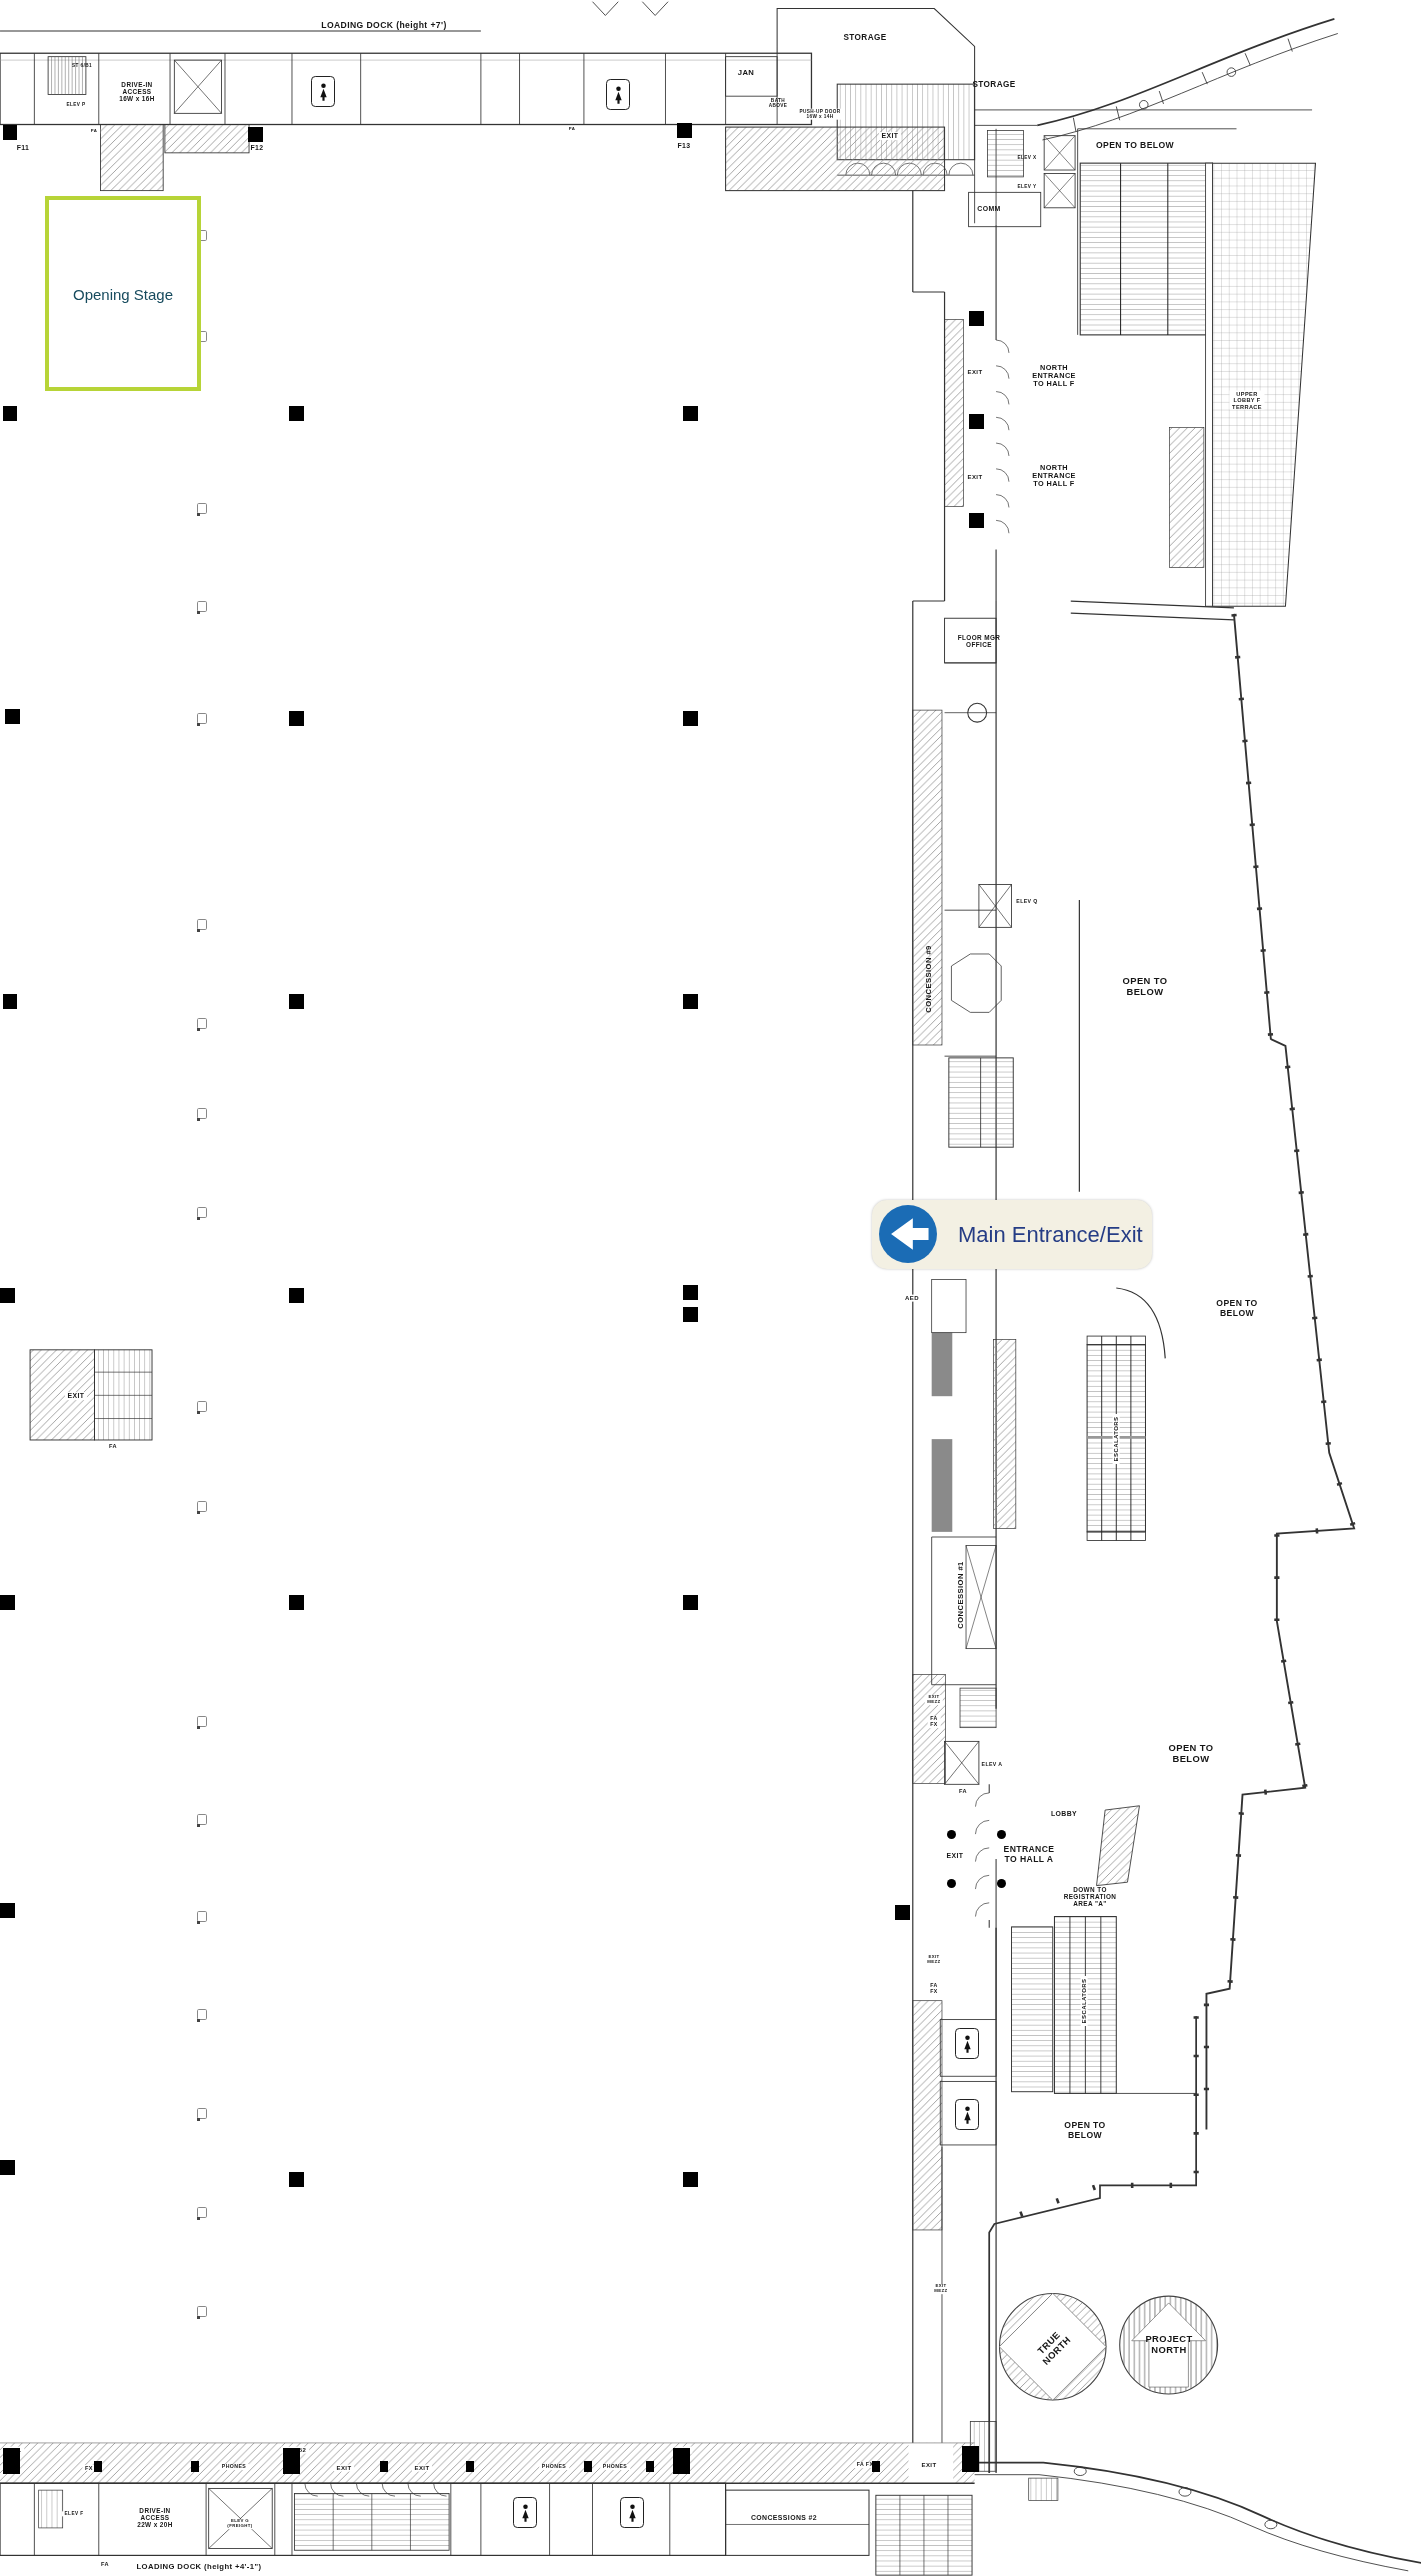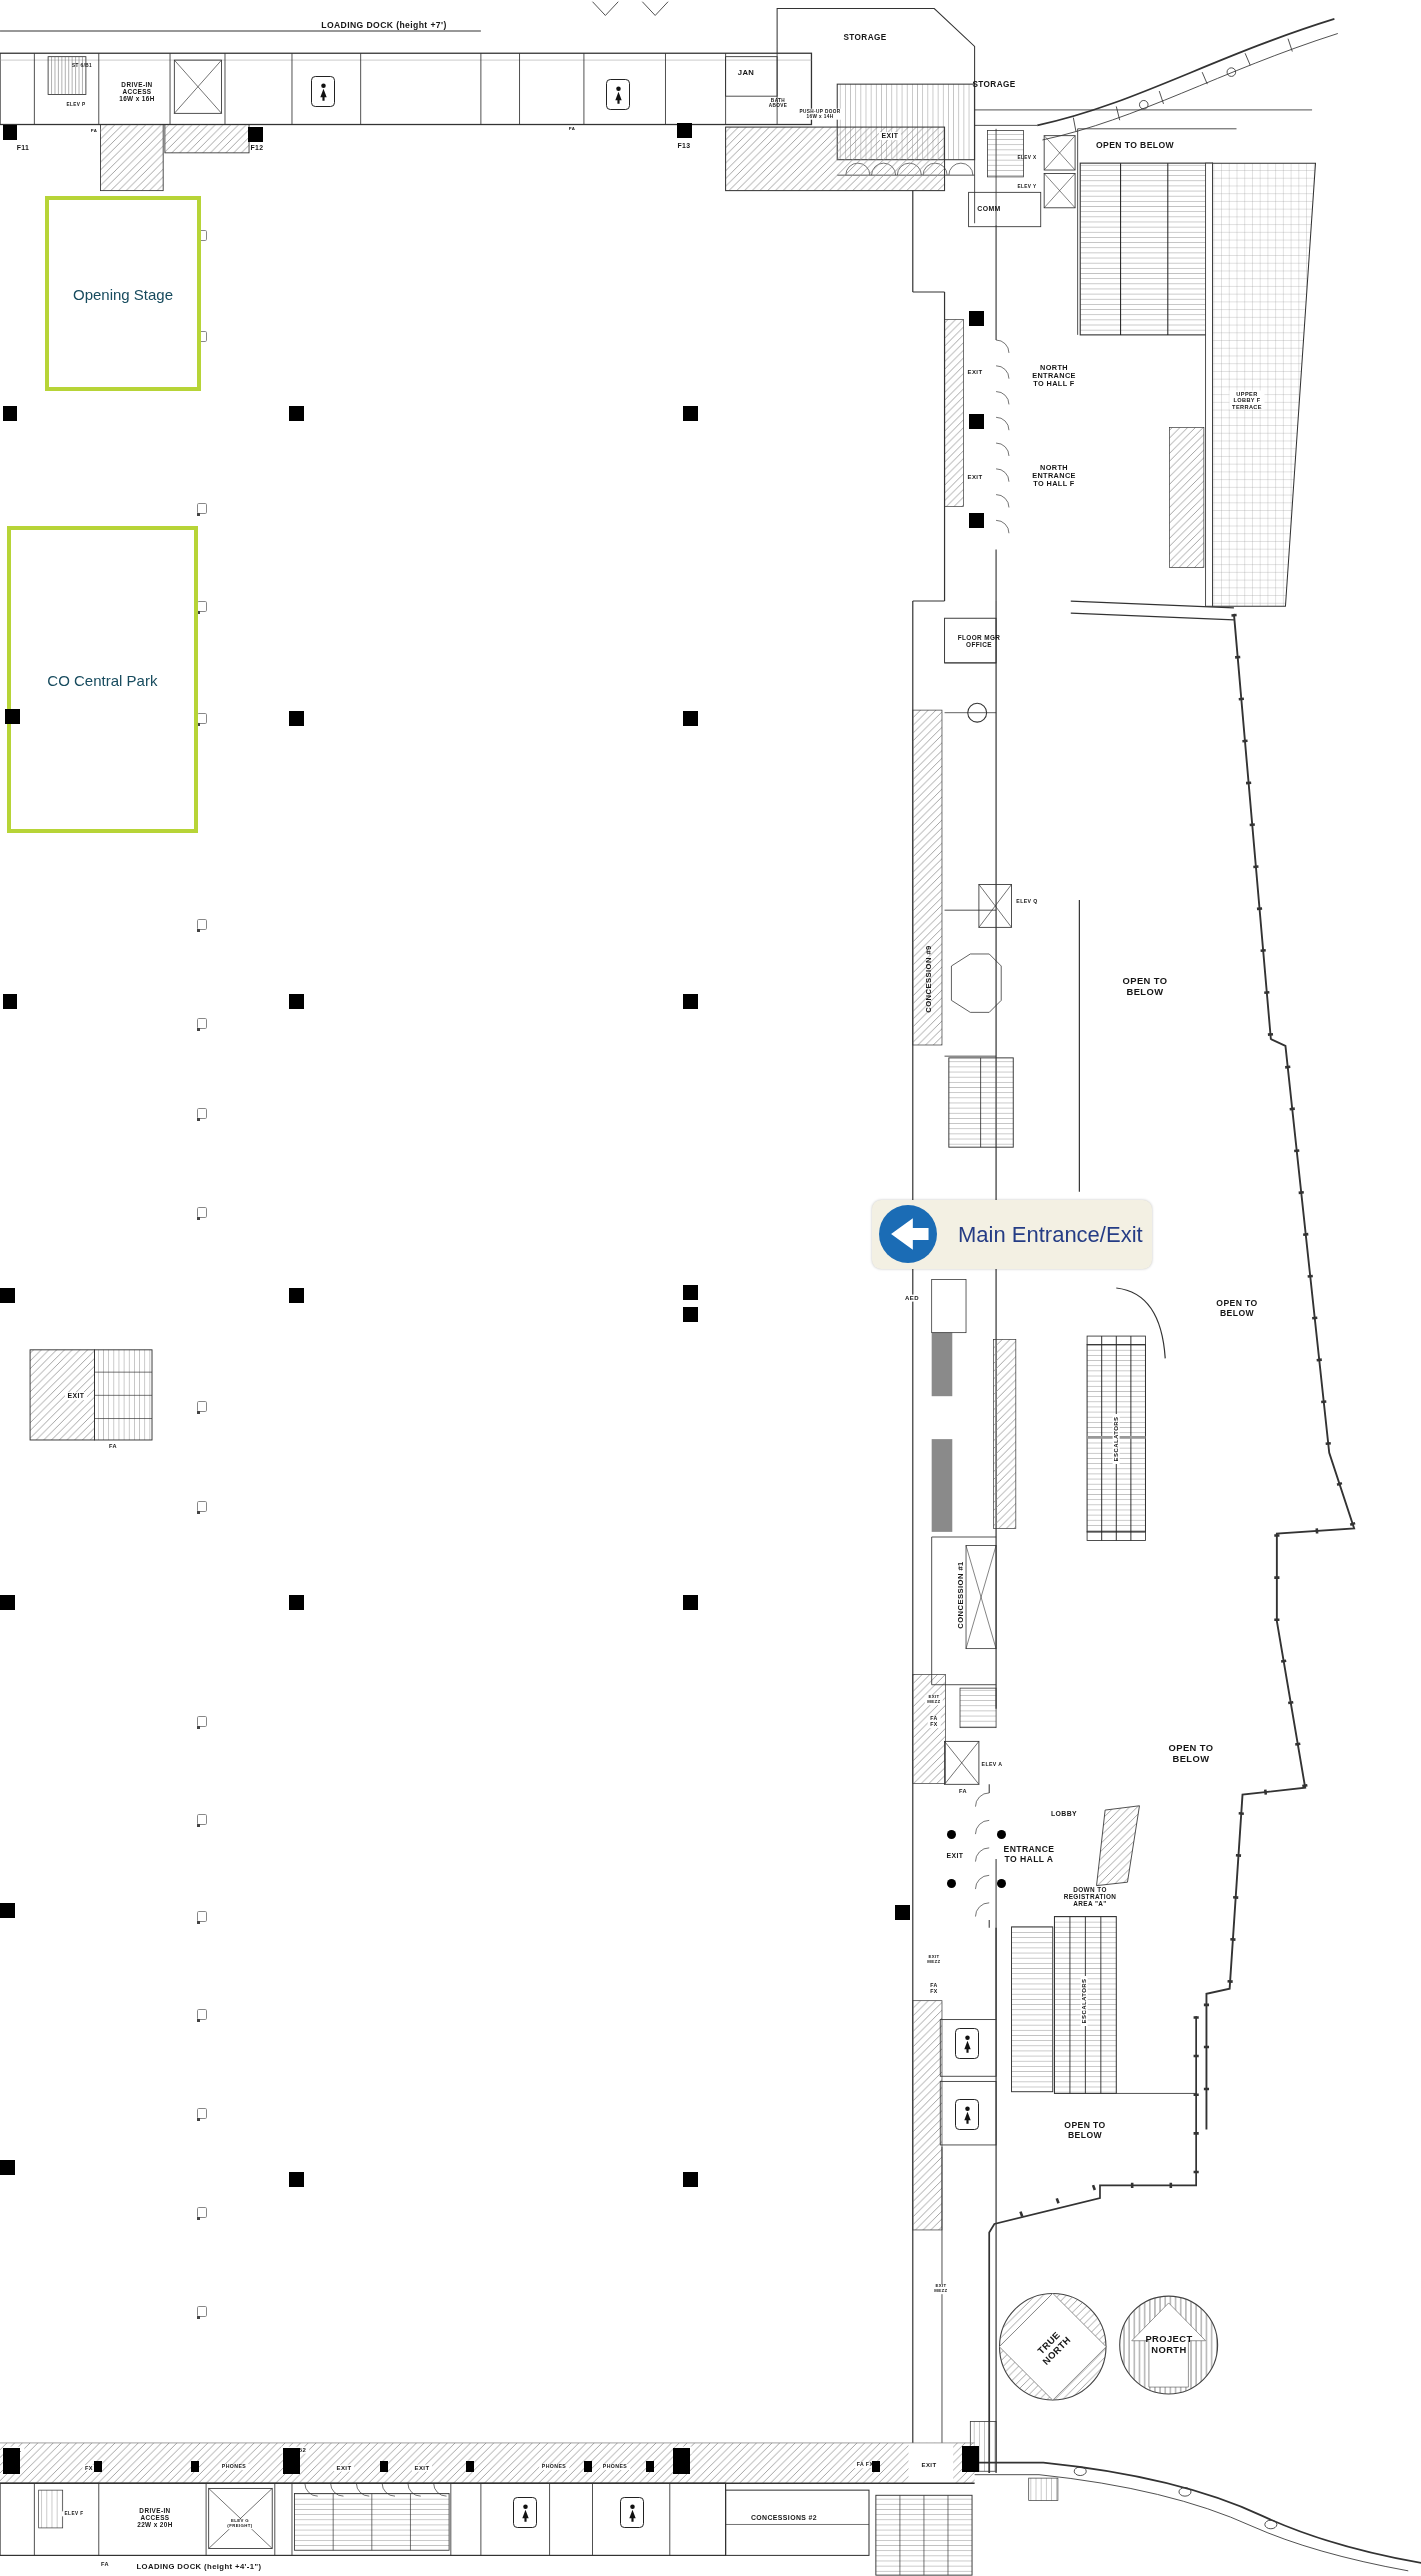--- a/index.html
+++ b/index.html
@@ -10,21 +10,21 @@
        letter-spacing:0.4px;white-space:pre-line;z-index:3}
   .ann.chip{background:#fff;padding:0 2.6px}
   .hl-box{position:absolute;border:4.3px solid #b7d437;z-index:4}
   .hl-label{position:absolute;left:50%;top:50%;transform:translate(-50%,-50%);
             color:#174b5e;font-size:15px;font-weight:400;white-space:nowrap}
   .party-label{position:absolute;left:50%;transform:translateX(-50%);
                color:#174b5e;font-size:15px;white-space:nowrap}
   #box-party .l1{top:168px}
   #box-party .l2{top:261px}
   .badge{position:absolute;left:872px;top:1200px;width:280px;height:69px;background:#f3f0e3;
-         border-radius:9px;z-index:5;box-shadow:0 0 2.6px rgba(0,0,0,.25)}
+         border-radius:15px;z-index:5;box-shadow:0 0 2.6px rgba(0,0,0,.25)}
   .badge-circle{position:absolute;left:6.9px;top:5.2px;width:58px;height:58px;border-radius:50%;
                 background:#1b6cb5;overflow:hidden}
   .badge-text{position:absolute;left:86px;top:50%;transform:translateY(-50%);
               color:#253c85;font-size:22px;white-space:nowrap}
   .colL,.colB,.colS{position:absolute;background:#000;z-index:6}
   .colL{width:14.6px;height:14.6px}
   .colB{width:17px;height:26px}
   .colS{width:7.7px;height:11px}
   .dot{position:absolute;width:9.4px;height:9.4px;border-radius:50%;background:#000;z-index:2}
   .port{position:absolute;width:7.7px;height:8.6px;border:1.3px solid #888;border-radius:1.7px;
@@ -389,23 +389,20 @@
 (FREIGHT)</div>
       <div class="ann" style="left: 105px; top: 2564px; font-size: 5.6px; transform: translate(-50%, -50%);">FA</div>
       <div class="ann" style="left: 784px; top: 2518px; font-size: 6.9px; transform: translate(-50%, -50%);">CONCESSIONS #2</div>
       <div class="ann" style="left: 199px; top: 2567px; font-size: 7.7px; transform: translate(-50%, -50%);">LOADING DOCK (height +4'-1")</div>
     </div>
 
   <div class="hl-box" id="box-rotation" style="left:45px;top:196px;width:148px;height:187px">
     <span class="hl-label">Opening Stage</span>
   </div>
 
-  <div class="hl-box" id="box-park" style="left:6.9px;top:526px;width:183px;height:299px">
-    <span class="hl-label">CO Central Park</span>
-  </div>
 
 
   <div class="badge">
     <div class="badge-circle">
       <svg viewBox="0 0 48 48" width="58" height="58">
         <path d="M28,11 L10,24 L28,37 V29 H41 V19 H28 Z" fill="#fff"></path>
       </svg>
     </div>
     <span class="badge-text">Main Entrance/Exit</span>
   </div>

